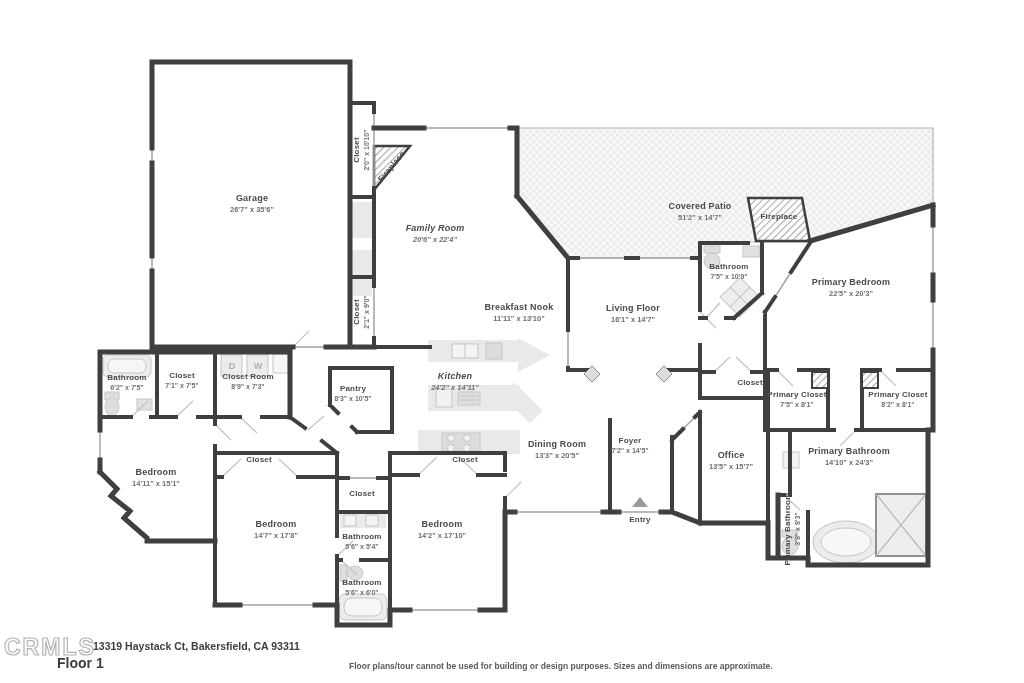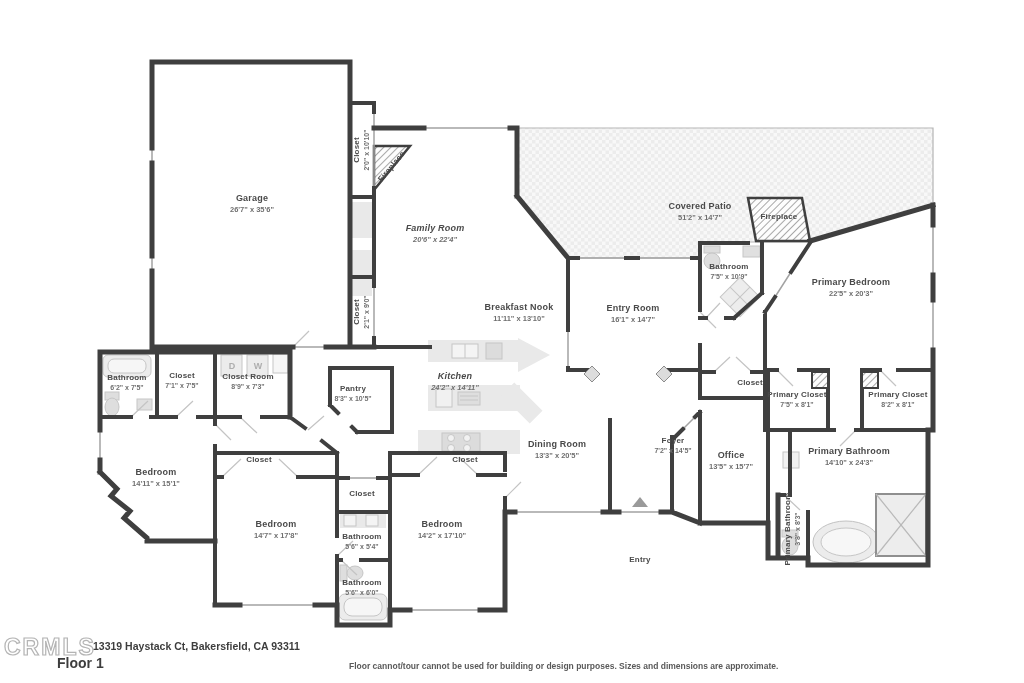--- a/index.html
+++ b/index.html
@@ -220,21 +220,21 @@
       <span class="rdims">51'2" x 14'7"</span>
     </div>
     <div class="room-label sm" style="left: 779px; top: 217px; transform: translate(-50%, -50%);">
       <span class="rname">Fireplace</span>
     </div>
     <div class="room-label" style="left: 519px; top: 280px; transform: translate(-50%, -50%); margin-top: 33px;">
       <span class="rname">Breakfast Nook</span>
       <span class="rdims">11'11" x 13'10"</span>
     </div>
     <div class="room-label" style="left: 633px; top: 314px; transform: translate(-50%, -50%);">
-      <span class="rname">Entry Room</span>
+      <span class="rname">Living Floor</span>
       <span class="rdims">16'1" x 14'7"</span>
     </div>
     <div class="room-label sm" style="left: 729px; top: 272px; transform: translate(-50%, -50%);">
       <span class="rname">Bathroom</span>
       <span class="rdims">7'5" x 10'9"</span>
     </div>
     <div class="room-label" style="left: 851px; top: 288px; transform: translate(-50%, -50%);">
       <span class="rname">Primary Bedroom</span>
       <span class="rdims">22'5" x 20'3"</span>
     </div>
@@ -288,25 +288,25 @@
       <span class="rname">Closet</span>
     </div>
     <div class="room-label" style="left: 442px; top: 530px; transform: translate(-50%, -50%);">
       <span class="rname">Bedroom</span>
       <span class="rdims">14'2" x 17'10"</span>
     </div>
     <div class="room-label" style="left: 557px; top: 450px; transform: translate(-50%, -50%);">
       <span class="rname">Dining Room</span>
       <span class="rdims">13'3" x 20'5"</span>
     </div>
-    <div class="room-label sm" style="left: 673px; top: 446px; transform: translate(-50%, -50%);">
+    <div class="room-label sm" style="left: 630px; top: 446px; transform: translate(-50%, -50%);">
       <span class="rname">Foyer</span>
       <span class="rdims">7'2" x 14'5"</span>
     </div>
-    <div class="room-label sm" style="left: 640px; top: 520px; transform: translate(-50%, -50%); margin-top: 40px;">
+    <div class="room-label sm" style="left: 640px; top: 520px; transform: translate(-50%, -50%);">
       <span class="rname">Entry</span>
     </div>
     <div class="room-label" style="left: 731px; top: 461px; transform: translate(-50%, -50%);">
       <span class="rname">Office</span>
       <span class="rdims">13'5" x 15'7"</span>
     </div>
     <div class="room-label sm" style="left: 750px; top: 383px; transform: translate(-50%, -50%);">
       <span class="rname">Closet</span>
     </div>
     <div class="room-label sm" style="left: 797px; top: 400px; transform: translate(-50%, -50%);">
@@ -325,13 +325,13 @@
       <span class="rname">Primary Bathroom</span>
       <span class="rdims">3'8" x 8'3"</span>
     </div>
     <span class="fixture-letter" style="left: 232px; top: 366px;">D</span>
     <span class="fixture-letter" style="left: 258px; top: 366px;">W</span>
   </div>
 
 <div class="watermark">CRMLS</div>
 <div class="addr">13319 Haystack Ct, Bakersfield, CA 93311</div>
 <div class="floor">Floor 1</div>
-<div class="disclaimer">Floor cannot/tour cannot be used for building or design purposes. Sizes and dimensions are approximate.</div>
+<div class="disclaimer">Floor plans/tour cannot be used for building or design purposes. Sizes and dimensions are approximate.</div>
 
 </body></html>

